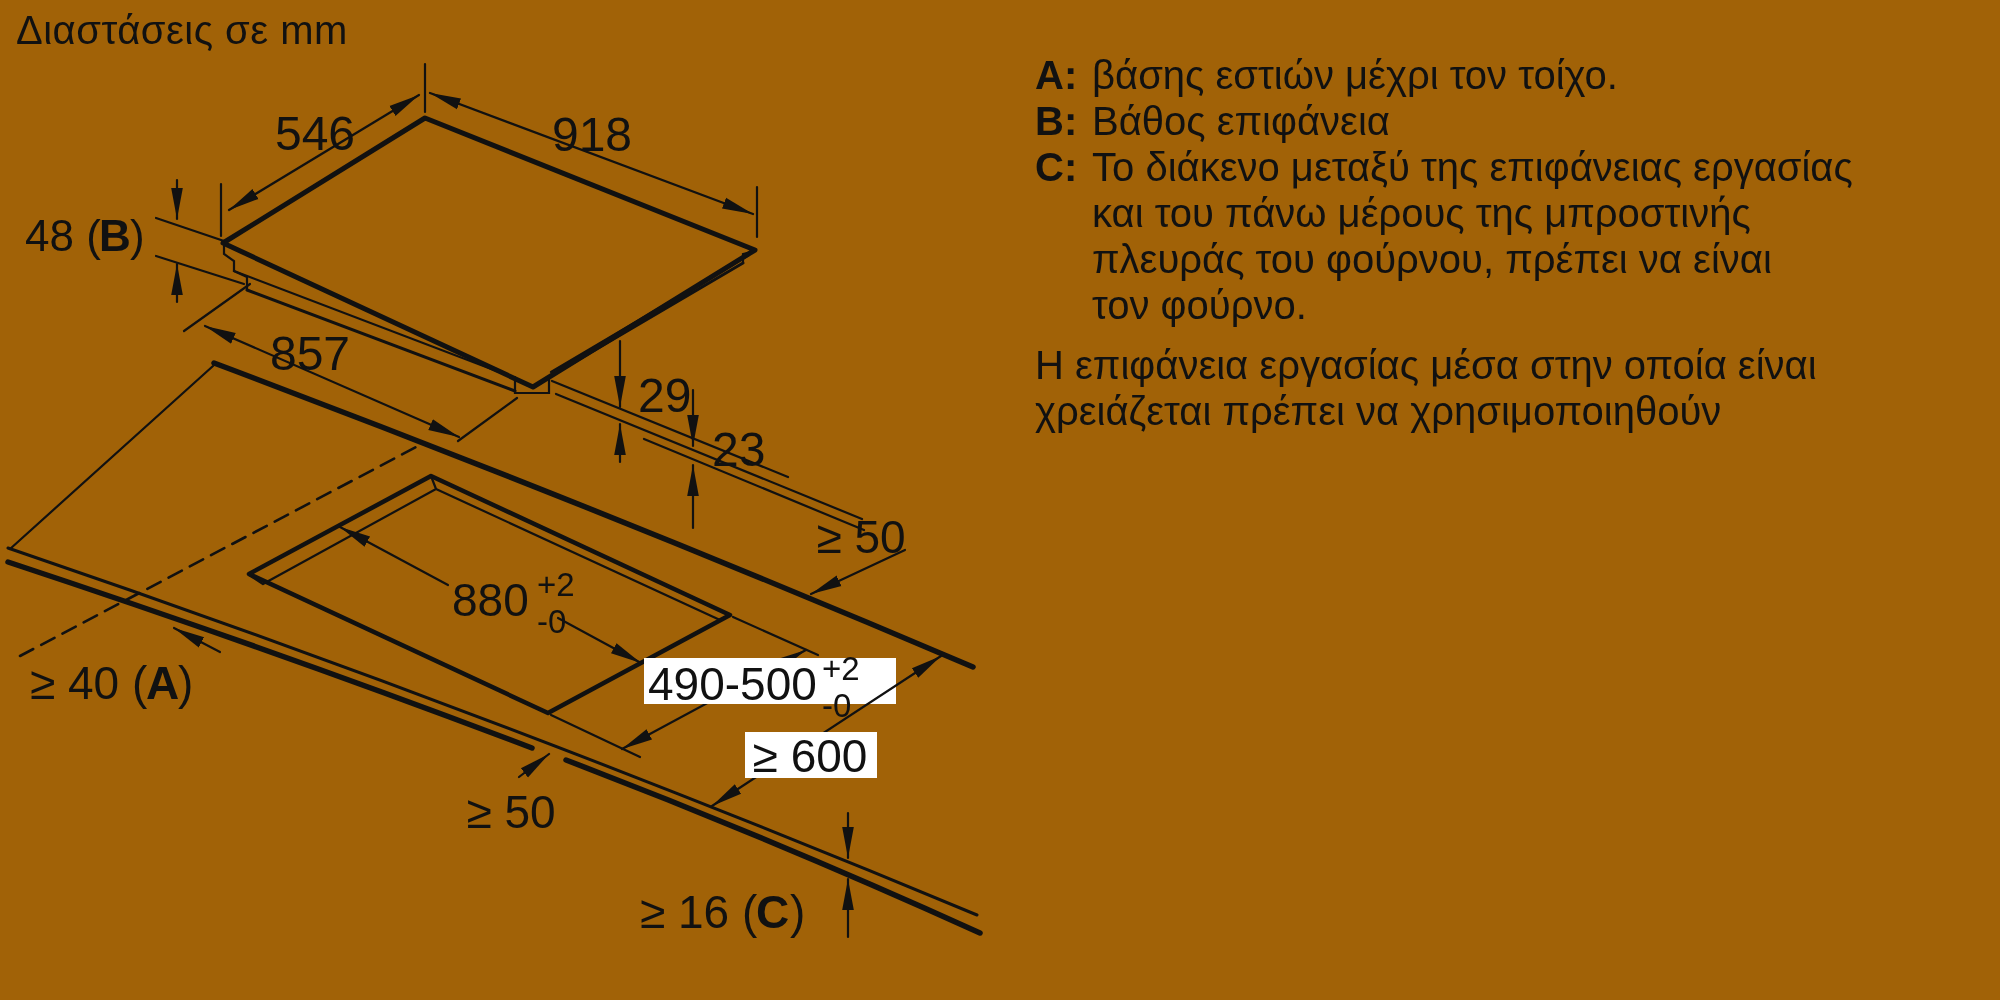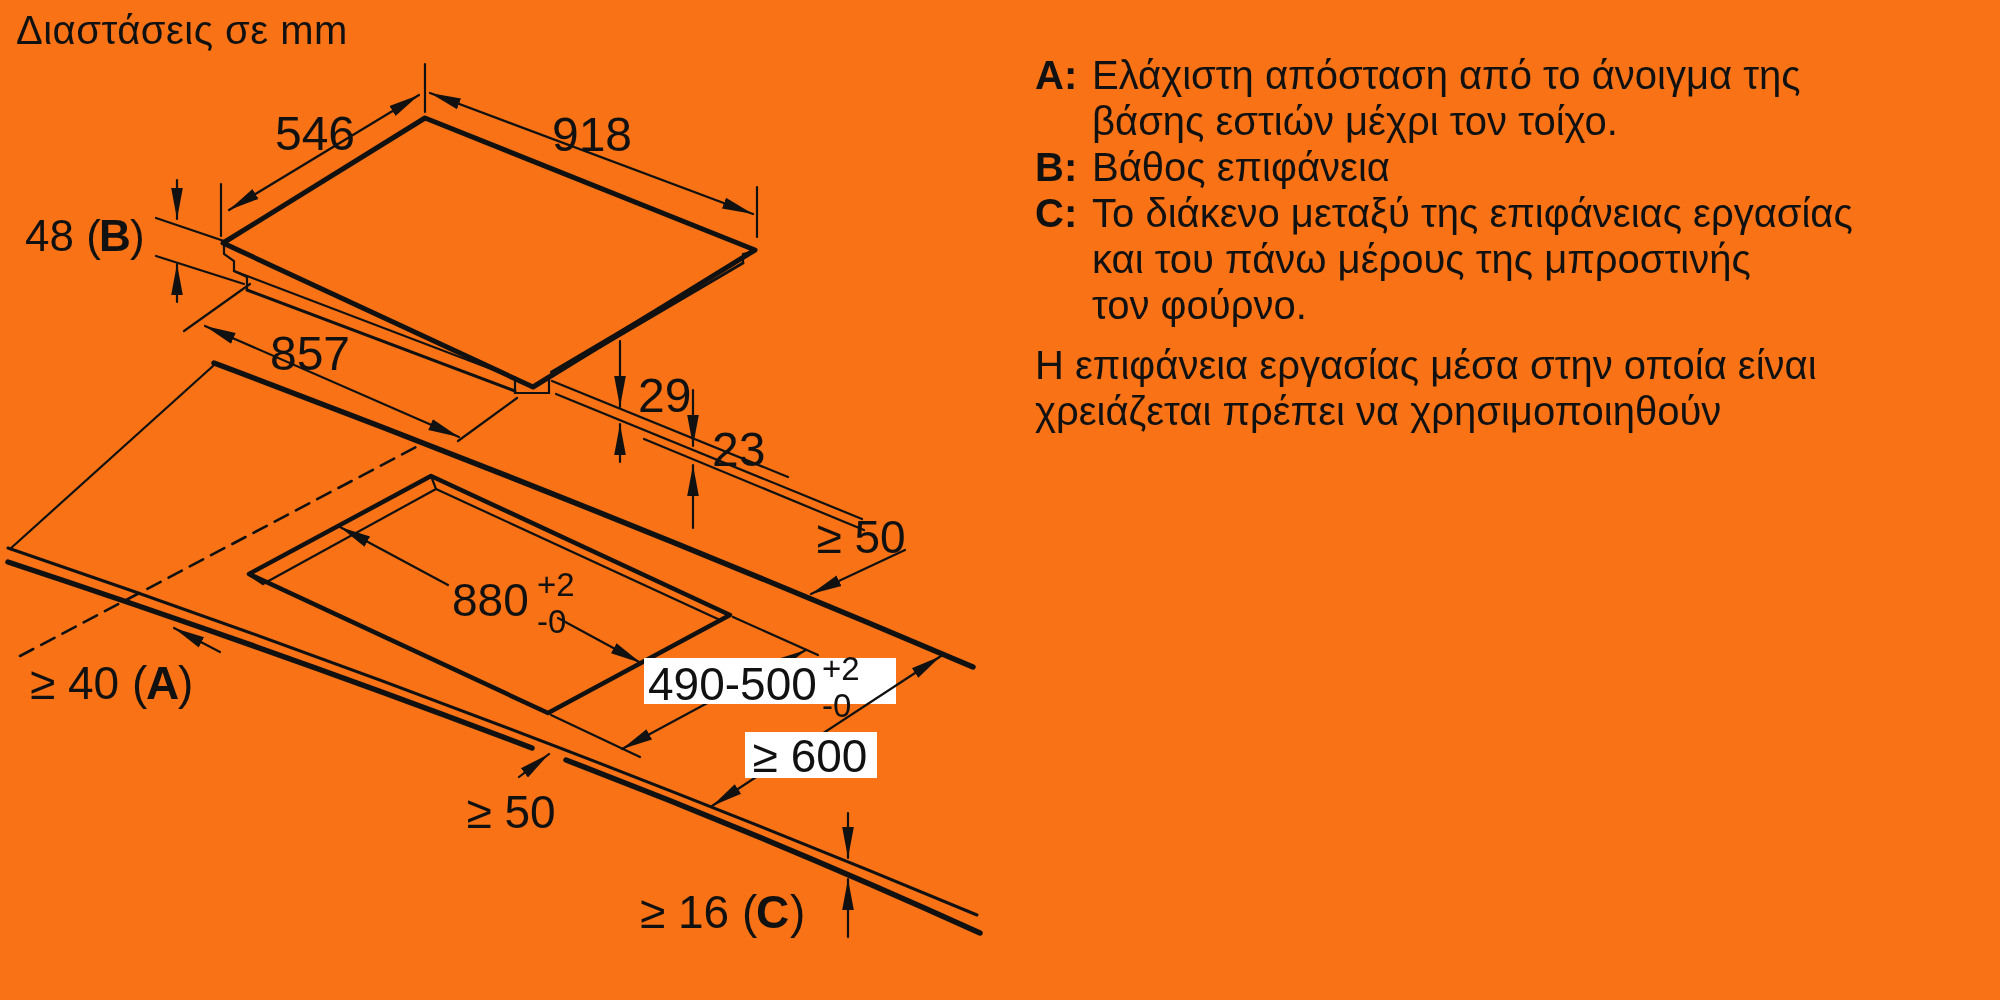--- a/index.html
+++ b/index.html
@@ -1,16 +1,16 @@
 <!DOCTYPE html>
 <html><head>
 <meta charset="utf-8">
 <style>
   html,body{margin:0;padding:0;background:#ffffff;}
-  #canvas{position:relative;width:2000px;height:1000px;background:#f97316;overflow:hidden;
+  #canvas{position:relative;width:2000px;height:1000px;background:#a16207;overflow:hidden;
           font-family:"Liberation Sans", sans-serif;color:#111;}
   #page-title{position:absolute;left:16px;top:8px;font-size:40px;letter-spacing:0.5px;}
   #figure{position:absolute;left:0;top:0;}
   svg .ln{stroke:#111;fill:none;stroke-linecap:round;}
   svg .w2{stroke-width:2.2;}
   svg .w25{stroke-width:2.6;}
   svg .w3{stroke-width:3;}
   svg .w45{stroke-width:4.5;stroke-linejoin:round;}
   svg .w5{stroke-width:5;stroke-linejoin:round;}
   svg .w55{stroke-width:5.5;}
@@ -168,33 +168,33 @@
       <text class="d46" x="640" y="928">≥ 16 (</text>
       <text class="d46 bold" x="756" y="928">C</text>
       <text class="d46" x="790" y="928">)</text>
     </g>
   </svg>
 
   <div id="legend">
 
     <div class="legend-item">
       <span class="legend-key">A:</span>
-      <div class="legend-line">Ελάχιστη απόσταση από το άνοιγμα της</div>
       <div class="legend-line">βάσης εστιών μέχρι τον τοίχο.</div>
     </div>
 
     <div class="legend-item">
       <span class="legend-key">B:</span>
       <div class="legend-line">Βάθος επιφάνεια</div>
     </div>
 
     <div class="legend-item">
       <span class="legend-key">C:</span>
       <div class="legend-line">Το διάκενο μεταξύ της επιφάνειας εργασίας</div>
       <div class="legend-line">και του πάνω μέρους της μπροστινής</div>
+      <div class="legend-line">πλευράς του φούρνου, πρέπει να είναι</div>
       <div class="legend-line">τον φούρνο.</div>
     </div>
 
     <div id="legend-paragraph">
       <div class="legend-line">Η επιφάνεια εργασίας μέσα στην οποία είναι</div>
       <div class="legend-line">χρειάζεται πρέπει να χρησιμοποιηθούν</div>
     </div>
 
   </div>
 </div>

